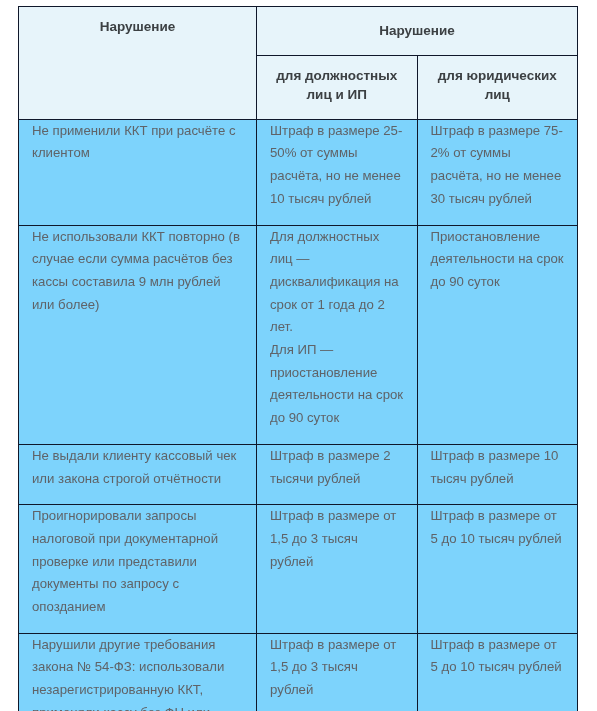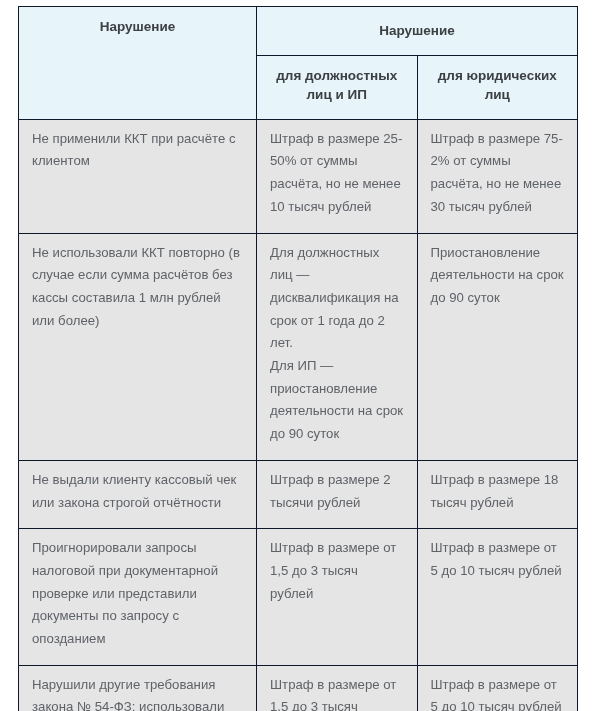--- a/index.html
+++ b/index.html
@@ -64,26 +64,26 @@
   th.col-legal {
     width: 154px;
     vertical-align: middle;
     height: 62px;
     padding-bottom: 14px;
     margin-left: 12px;
   }
 
   
   tbody td {
-    background: #e5e5e5;
+    background: #7dd3fc;
     color: #5f6368;
     font-size: 13.2px;
     line-height: 1.72;
     text-align: left;
-    padding: 8px 13px 14px 13px;
+    padding: 0 13px 14px 13px;
     white-space: pre-line;
   }
 
   tbody td.cell-violation { width: 238px; }
   tbody td.cell-officials { width: 168px; }
   tbody td.cell-legal     { width: 154px; }
 </style>
 </head>
 <body>
 
@@ -101,29 +101,29 @@
       </tr>
     </thead>
 
     <tbody>
       <tr>
         <td class="cell-violation">Не применили ККТ при расчёте с клиентом</td>
         <td class="cell-officials">Штраф в размере 25-50% от суммы расчёта, но не менее 10 тысяч рублей</td>
         <td class="cell-legal">Штраф в размере 75-2% от суммы расчёта, но не менее 30 тысяч рублей</td>
       </tr>
       <tr>
-        <td class="cell-violation">Не использовали ККТ повторно (в случае если сумма расчётов без кассы составила 1 млн рублей или более)</td>
+        <td class="cell-violation">Не использовали ККТ повторно (в случае если сумма расчётов без кассы составила 9 млн рублей или более)</td>
         <td class="cell-officials">Для должностных лиц — дисквалификация на срок от 1 года до 2 лет.
 Для ИП — приостановление деятельности на срок до 90 суток</td>
         <td class="cell-legal">Приостановление деятельности на срок до 90 суток</td>
       </tr>
       <tr>
         <td class="cell-violation">Не выдали клиенту кассовый чек или закона строгой отчётности</td>
         <td class="cell-officials">Штраф в размере 2 тысячи рублей</td>
-        <td class="cell-legal">Штраф в размере 18 тысяч рублей</td>
+        <td class="cell-legal">Штраф в размере 10 тысяч рублей</td>
       </tr>
       <tr>
         <td class="cell-violation">Проигнорировали запросы налоговой при документарной проверке или представили документы по запросу с опозданием</td>
         <td class="cell-officials">Штраф в размере от 1,5 до 3 тысяч рублей</td>
         <td class="cell-legal">Штраф в размере от 5 до 10 тысяч рублей</td>
       </tr>
       <tr>
         <td class="cell-violation">Нарушили другие требования закона № 54-ФЗ: использовали незарегистрированную ККТ, применяли кассу без ФН или договора с ОФД, пробивали чеки с ошибками и т.д.</td>
         <td class="cell-officials">Штраф в размере от 1,5 до 3 тысяч рублей</td>
         <td class="cell-legal">Штраф в размере от 5 до 10 тысяч рублей</td>

